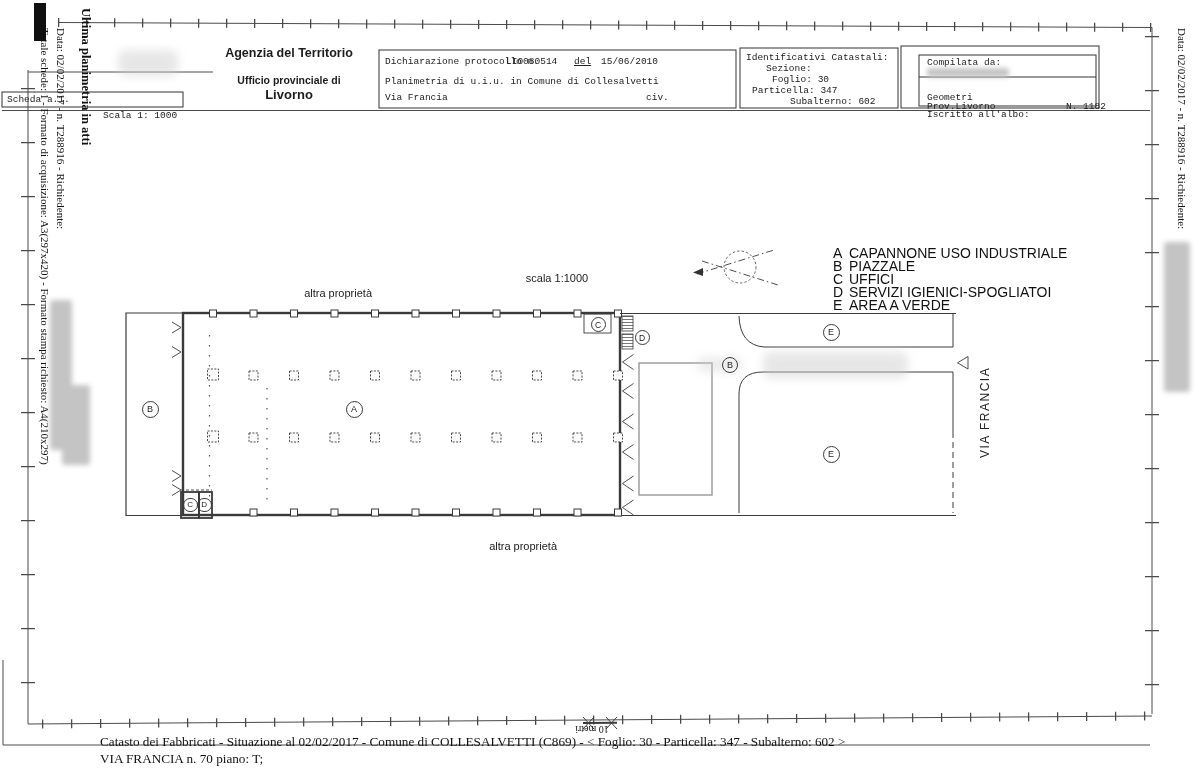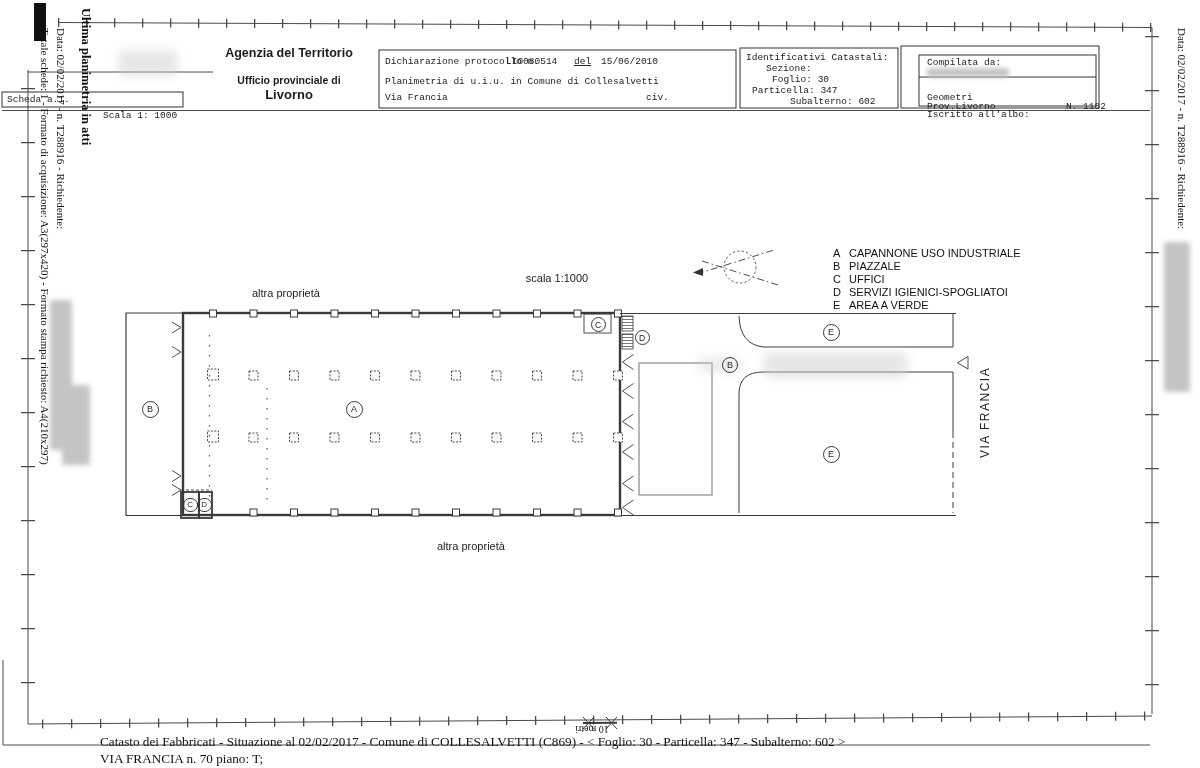--- a/index.html
+++ b/index.html
@@ -7,38 +7,38 @@
        font-family:"Liberation Sans",sans-serif;color:#1c1c1c;}
   .abs{position:absolute;}
   svg.plan{position:absolute;left:0;top:0;width:1200px;height:768px;}
   .mono{font-family:"Liberation Mono",monospace;font-size:9.5px;line-height:1;white-space:pre;color:#222;}
   .serif{font-family:"Liberation Serif",serif;color:#111;}
   .hdr{left:203px;top:46px;width:172px;text-align:center;}
   .hdr .l1{font-size:12.5px;font-weight:bold;}
   .hdr .l2{font-size:19px;font-weight:bold;letter-spacing:.3px;margin-top:1px;}
   .hdr .l3{font-size:10.5px;font-weight:bold;margin-top:14px;}
   .hdr .l4{font-size:13px;font-weight:bold;margin-top:1px;}
-  .legend{left:833px;top:247px;font-size:11px;line-height:12.9px;color:#111;}
+  .legend{left:833px;top:247px;font-size:14px;line-height:12.9px;color:#111;}
   .legend .row{white-space:nowrap;}
   .legend .k{display:inline-block;width:16px;}
   .circ{position:absolute;border:1px solid #3a3a3a;border-radius:50%;
         display:flex;align-items:center;justify-content:center;
         font-size:9px;color:#222;background:rgba(255,255,255,.0);}
   .vrot{transform-origin:top left;transform:rotate(90deg);white-space:nowrap;}
   .vrot-ccw{transform-origin:top left;transform:rotate(-90deg);white-space:nowrap;}
   .blur{position:absolute;background:#c4c4c4;filter:blur(2.5px);border-radius:3px;}
   .smudge{position:absolute;background:#cfcfcf;filter:blur(5px);border-radius:8px;}
   .footer1{left:100px;top:734px;font-size:13.2px;white-space:nowrap;}
   .footer2{left:100px;top:751px;font-size:13.2px;white-space:nowrap;}
   .margin-txt{font-size:11px;}
   .blackbar{left:34px;top:3px;width:12px;height:38px;background:#101010;}
   .title-blk{left:437px;top:270px;width:240px;text-align:center;}
   .title-blk .t1{font-size:14.5px;color:#222;}
   .title-blk .t2{font-size:11px;color:#222;margin-top:2px;}
-  .altra{font-size:11px;color:#222;text-align:left;width:120px;}
+  .altra{font-size:11px;color:#222;text-align:right;width:120px;}
 </style>
 </head>
 <body>
 
 <svg class="plan" viewBox="0 0 1200 768">
   <defs>
     <pattern id="hatch" width="4" height="3" patternUnits="userSpaceOnUse">
       <line x1="0" y1="1.5" x2="4" y2="1.5" stroke="#555" stroke-width="0.8"></line>
     </pattern>
   </defs>

